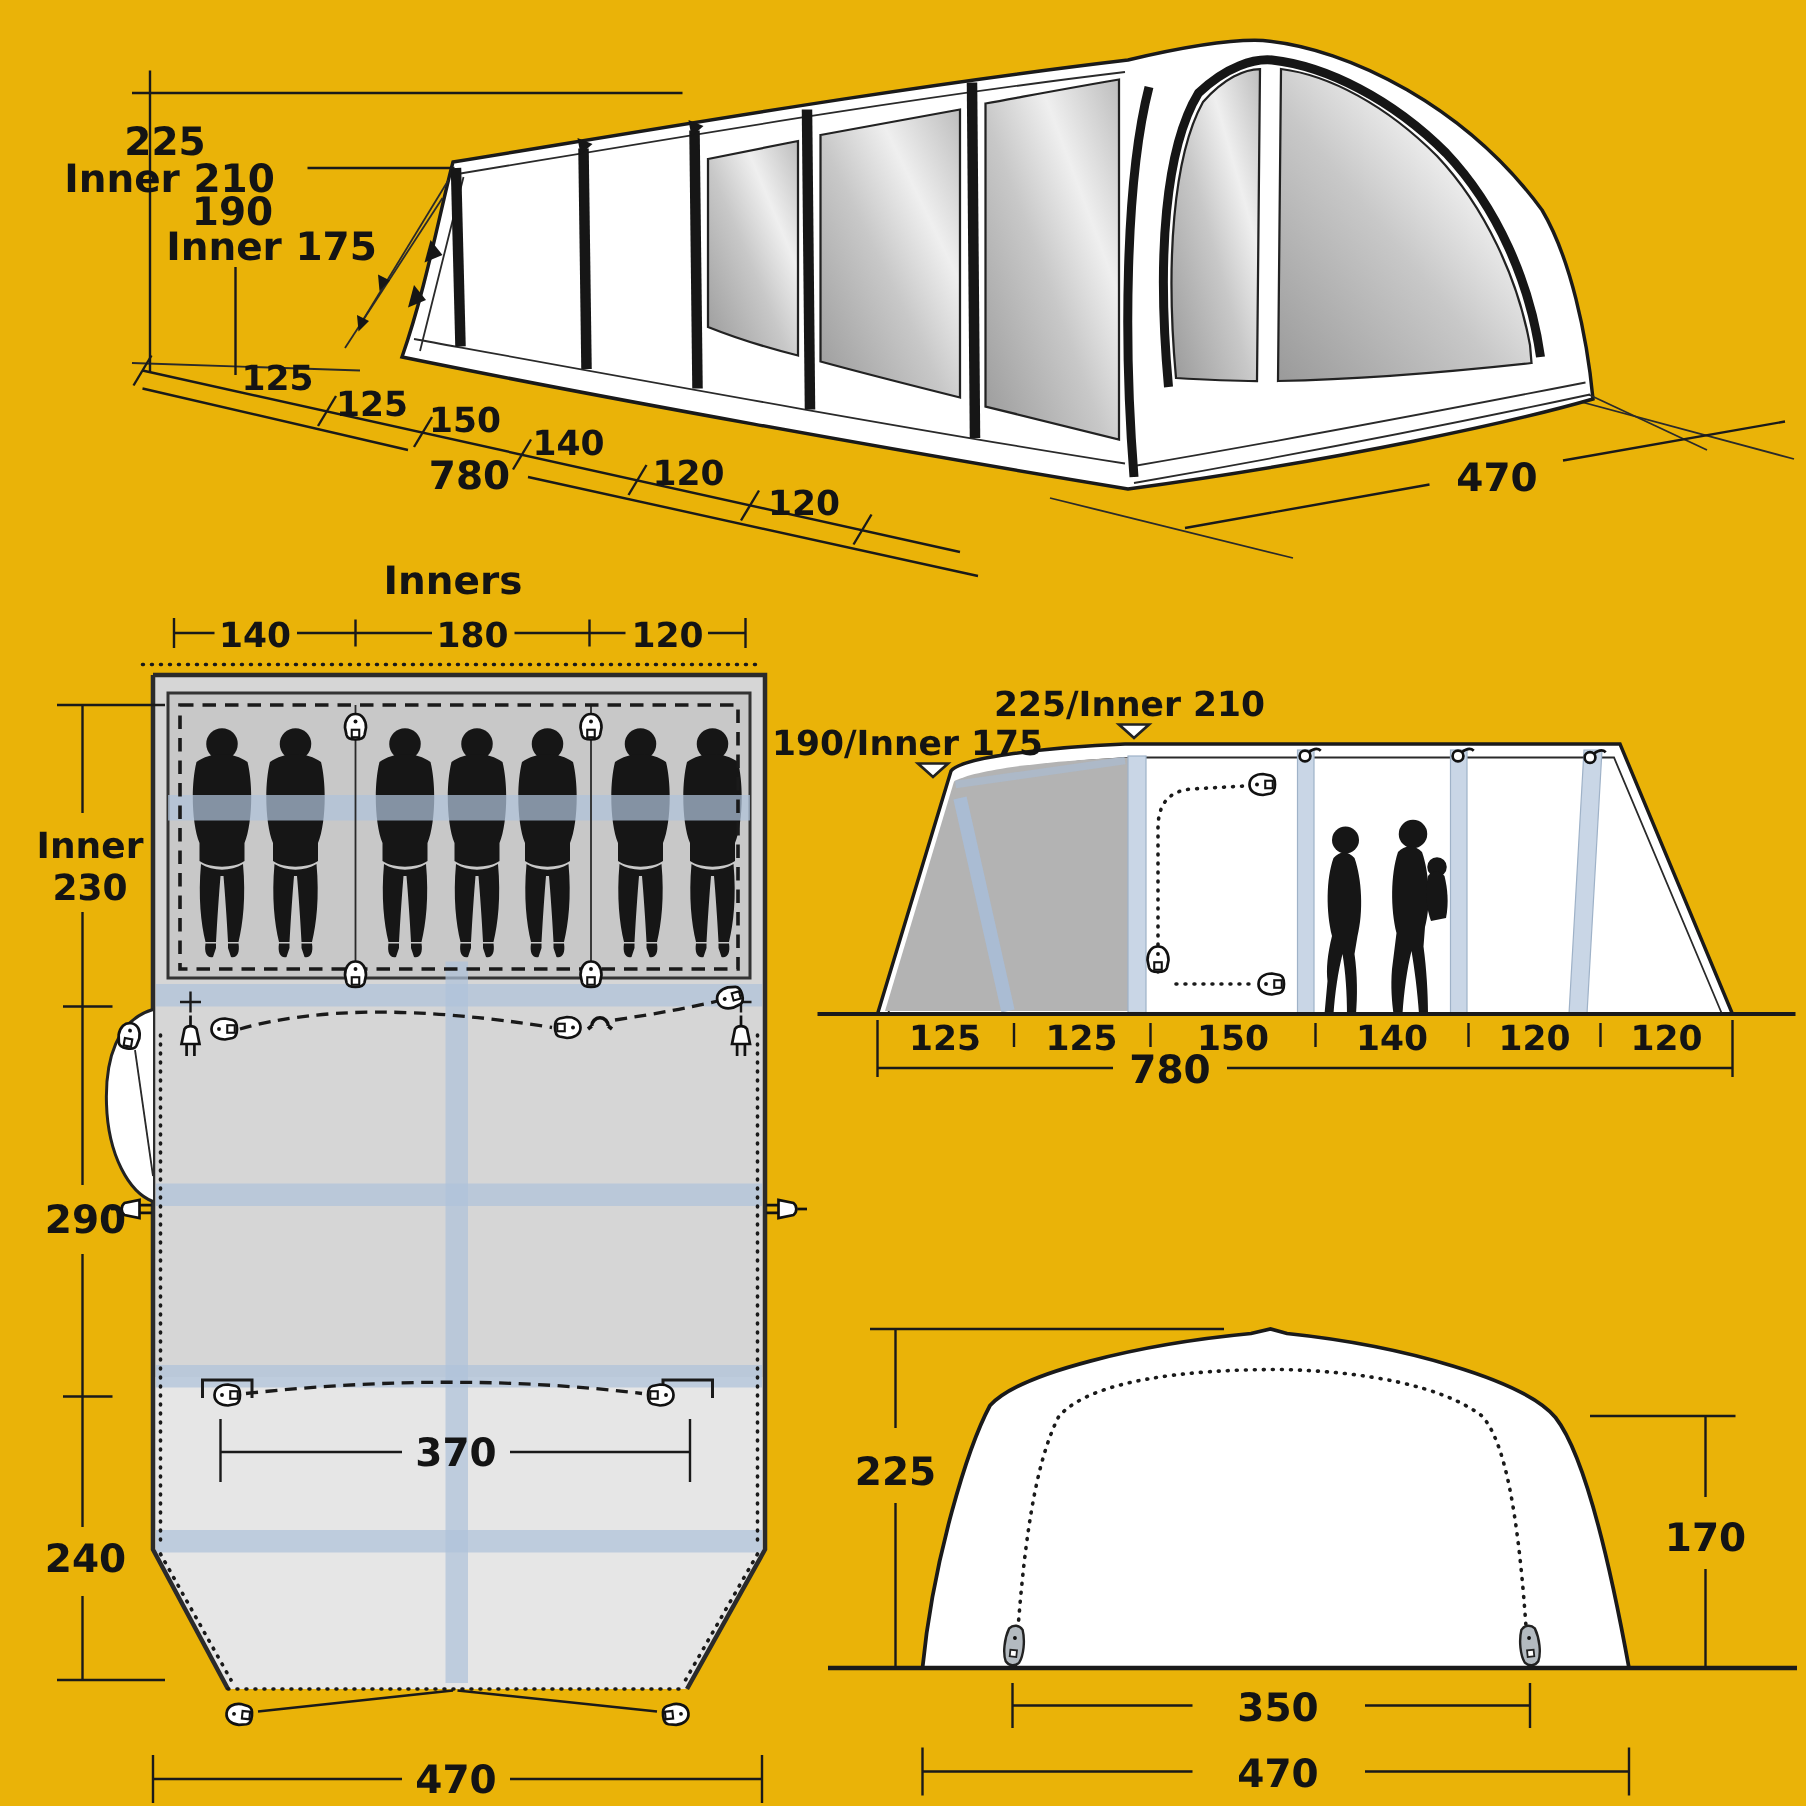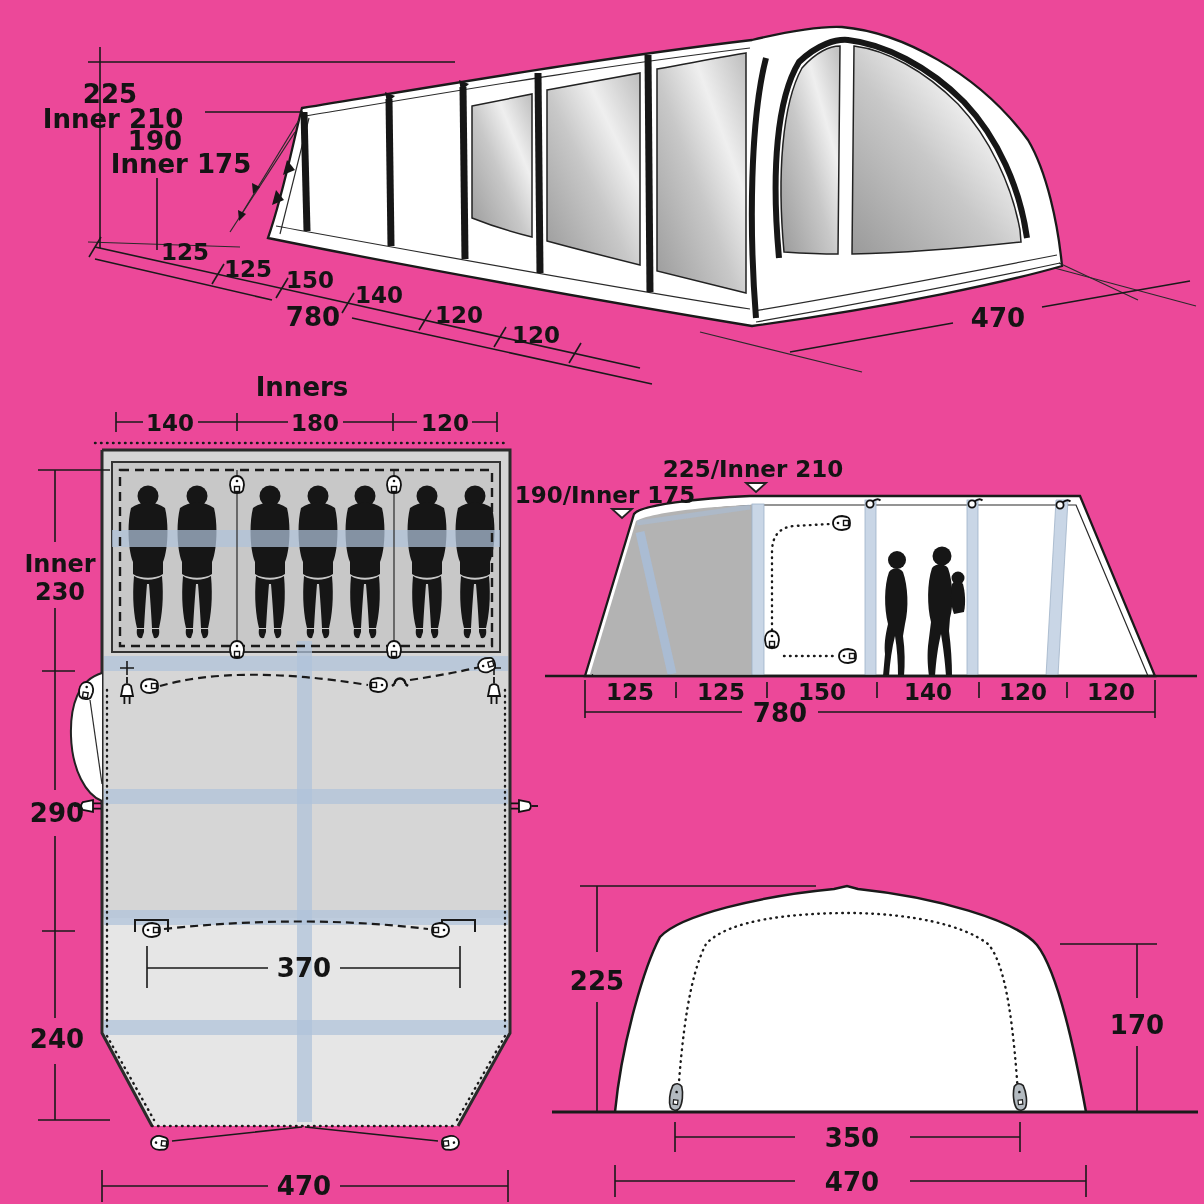--- a/index.html
+++ b/index.html
@@ -1,16 +1,16 @@
 <!DOCTYPE html>
 <html><head>
 <meta charset="utf-8">
 <style>
   html,body{margin:0;padding:0;background:#ffffff;}
-  .stage{position:relative;width:1204px;height:1204px;background:#ec4899;overflow:hidden;
+  .stage{position:relative;width:1204px;height:1204px;background:#eab308;overflow:hidden;
          font-family:"DejaVu Sans","Liberation Sans",sans-serif;}
   svg{position:absolute;left:0;top:0;}
   .dim{font:700 26px "DejaVu Sans","Liberation Sans",sans-serif;fill:#141414;}
   .dim-sm{font:700 23px "DejaVu Sans","Liberation Sans",sans-serif;fill:#141414;}
   .dim-md{font:700 24px "DejaVu Sans","Liberation Sans",sans-serif;fill:#141414;}
   .ttl{font:700 26px "DejaVu Sans","Liberation Sans",sans-serif;fill:#141414;}
   .ln{stroke:#1a1a1a;stroke-width:1.6;fill:none;}
   .lnthin{stroke:#2a2a2a;stroke-width:1.2;fill:none;}
   .outline{stroke:#1a1a1a;stroke-width:2.3;fill:#ffffff;}
   .beam{stroke:#161616;stroke-width:7;fill:none;}

